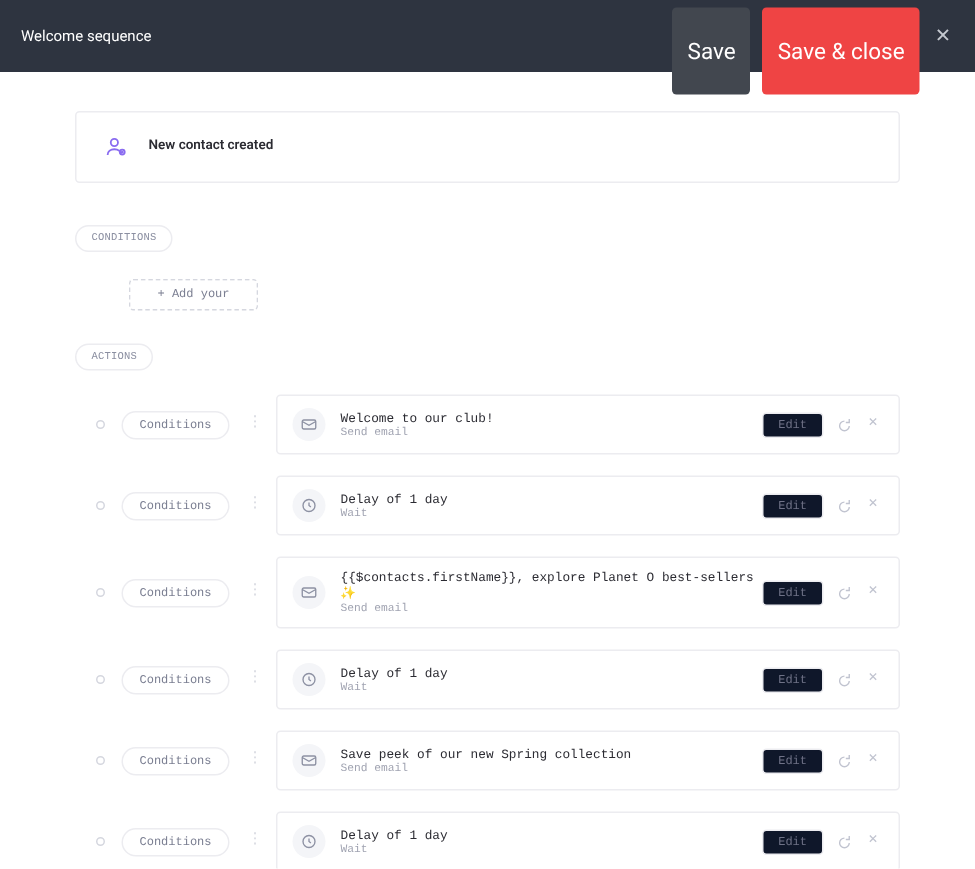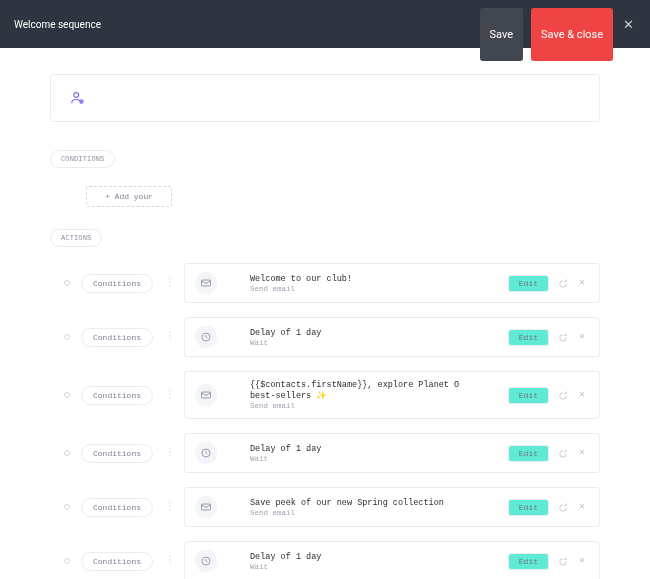--- a/index.html
+++ b/index.html
@@ -28,21 +28,21 @@
   }
   .header-actions {
     display: flex;
     align-items: center;
     gap: 8px;
   }
   .btn {
     border: none;
     border-radius: 3px;
     padding: 20px 10px;
-    font-size: 11px;
+    font-size: 15px;
     cursor: pointer;
     font-family: inherit;
     margin-top: 20px;
   }
   .btn-dark {
     background: #42474f;
     color: #fff;
   }
   .btn-primary {
     background: #ef4444;
@@ -163,21 +163,20 @@
   }
   .card {
     flex: 1;
     border: 1px solid #ececf0;
     border-radius: 3px;
     background: #fff;
     display: flex;
     align-items: center;
     padding: 8px 10px;
     min-height: 34px;
-    gap: 23px;
   }
   .card-icon {
     width: 22px;
     height: 22px;
     background: #f4f5f8;
     border-radius: 50%;
     display: flex;
     align-items: center;
     justify-content: center;
     margin-right: 10px;
@@ -198,21 +197,21 @@
     margin-top: 1px;
   }
   .card-actions {
     display: flex;
     align-items: center;
     gap: 6px;
   }
   .edit-btn {
     border: 1px solid #ececf0;
     border-radius: 3px;
-    background: #5eead4;
+    background: #0f172a;
     font-size: 8px;
     color: #6f7287;
     padding: 3px 10px;
     cursor: pointer;
     font-family: inherit;
   }
   .iconbtn {
     width: 14px;
     height: 14px;
     display: flex;
@@ -258,20 +257,21 @@
   <div class="trigger-card">
     <div class="trigger-icon">
       <svg width="18" height="18" viewBox="0 0 24 24" fill="none" stroke="#8a6cf0" stroke-width="1.6">
         <circle cx="11" cy="8" r="3.2"></circle>
         <path d="M5 19c0-3 2.7-5 6-5s6 2 6 5"></path>
         <circle cx="18" cy="16.5" r="2.2"></circle>
         <path d="M18 15.3v2.4M16.8 16.5h2.4"></path>
       </svg>
     </div>
     <div class="trigger-text">
+      <h3>New contact created</h3>
     </div>
   </div>
 
   <div class="section-row">
     <span class="section-pill">CONDITIONS</span>
     <div class="add-group-wrap">
       <button class="add-group">+ Add your</button>
     </div>
   </div>
 

